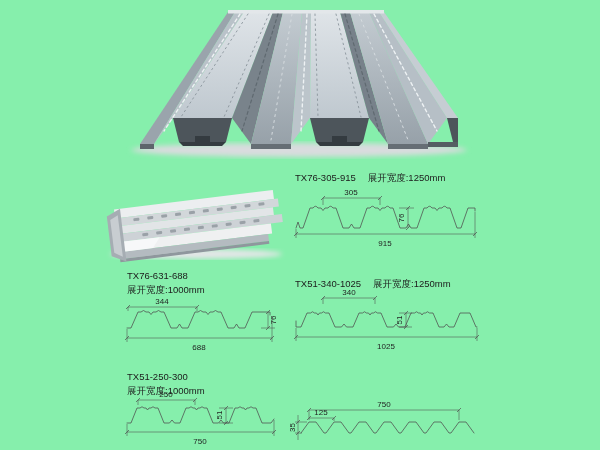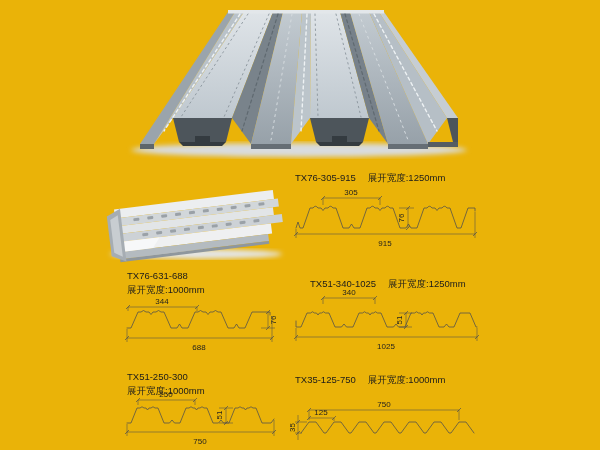--- a/index.html
+++ b/index.html
@@ -1,16 +1,16 @@
 <!DOCTYPE html>
 <html><head>
 <meta charset="utf-8">
 <style>
   html,body{margin:0;padding:0;background:#ffffff;}
-  .canvas{position:relative;width:600px;height:450px;background:#eab308;overflow:hidden;
+  .canvas{position:relative;width:600px;height:450px;background:#86efac;overflow:hidden;
           font-family:"Liberation Sans",sans-serif;}
   .photo,.dsvg{position:absolute;overflow:visible;}
   .title{position:absolute;font-size:9.5px;color:#1b1b1b;white-space:nowrap;line-height:13.5px;}
   .title .gap{display:inline-block;width:12px;}
   .dsvg path.p{fill:none;stroke:#4d4d4d;stroke-width:0.75;stroke-linejoin:round;stroke-linecap:round;}
   .dsvg line.d,.dsvg line.e{stroke:#4d4d4d;stroke-width:0.55;}
   .dsvg path.tk{stroke:#4d4d4d;stroke-width:0.7;fill:none;}
   .dsvg text{fill:#1f1f1f;font-size:8px;font-family:"Liberation Sans",sans-serif;}
 </style>
 </head>
@@ -161,21 +161,21 @@
     </g>
     <g>
       <line class="e" x1="4" y1="33" x2="4" y2="46"></line>
         <line class="e" x1="149" y1="20" x2="149" y2="46"></line>
       <line class="d" x1="4" y1="42" x2="149" y2="42"></line>
       <path class="tk" d="M2,44 l4,-4 M147,44 l4,-4"></path>
       <text x="76" y="54" text-anchor="middle">688</text>
     </g>
   </svg>
 
-  <div class="title" style="left:310px;top:277px">
+  <div class="title" style="left:295px;top:277px">
     <span>TX51-340-1025</span><span class="gap"></span><span>展开宽度:1250mm</span>
   </div>
   <svg class="dsvg" style="left:293px;top:290px" width="192" height="62" viewBox="0 0 192 62">
     <path class="p" d="M3,31 L3,37 L8,37 L14,23 l3.5,0 q2,-2.5 4,0 l2,0 l1.5,2 l1.5,-2 l2,0 q2,-2.5 4,0 l3.5,0 L42,37 l6.5,0 l2.5,-3 l2.5,3 l6.5,0 L66,23 l3.5,0 q2,-2.5 4,0 l2,0 l1.5,2 l1.5,-2 l2,0 q2,-2.5 4,0 l3.5,0 L94,37 l6.5,0 l2.5,-3 l2.5,3 l6.5,0 L118,23 l3.5,0 q2,-2.5 4,0 l2,0 l1.5,2 l1.5,-2 l2,0 q2,-2.5 4,0 l3.5,0 L146,37 l5,0 l2.5,-3 l2.5,3 l5,0 L167,23 L177,23 L183,37 L184,37"></path>
     <g>
       <line class="d" x1="30" y1="8" x2="82" y2="8"></line>
       <line class="e" x1="30" y1="8" x2="30" y2="14"></line>
         <line class="e" x1="82" y1="8" x2="82" y2="14"></line>
       <path class="tk" d="M28,10 l4,-4 M80,10 l4,-4"></path>
       <text x="56" y="5" text-anchor="middle">340</text>
@@ -218,23 +218,20 @@
     </g>
     <g>
       <line class="e" x1="4" y1="31" x2="4" y2="43"></line>
         <line class="e" x1="151" y1="27" x2="151" y2="43"></line>
       <line class="d" x1="4" y1="39" x2="151" y2="39"></line>
       <path class="tk" d="M2,41 l4,-4 M149,41 l4,-4"></path>
       <text x="77" y="51" text-anchor="middle">750</text>
     </g>
   </svg>
 
-  <div class="title" style="left:295px;top:373px">
-    <span>TX35-125-750</span><span class="gap"></span><span>展开宽度:1000mm</span>
-  </div>
   <svg class="dsvg" style="left:290px;top:395px" width="195" height="56" viewBox="0 0 195 56">
     <path class="p" d="M11,38 L19,27 L26,27 L34,38 L36,38 L44,27 L51,27 L59,38 L61,38 L69,27 L76,27 L84,38 L86,38 L94,27 L101,27 L109,38 L111,38 L119,27 L126,27 L134,38 L136,38 L144,27 L151,27 L159,38 L161,38 L169,27 L176,27 L184,38"></path>
     <g>
       <line class="d" x1="19" y1="15" x2="169" y2="15"></line>
       <line class="e" x1="19" y1="15" x2="19" y2="25"></line>
         <line class="e" x1="169" y1="15" x2="169" y2="25"></line>
       <path class="tk" d="M17,17 l4,-4 M167,17 l4,-4"></path>
       <text x="94" y="12" text-anchor="middle">750</text>
     </g>
     <g>

